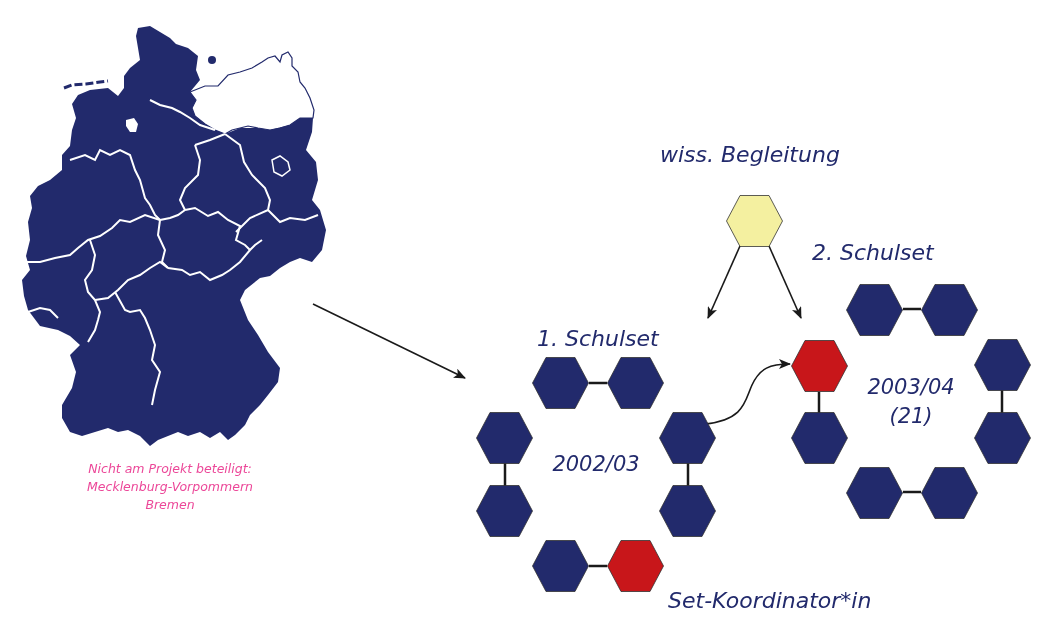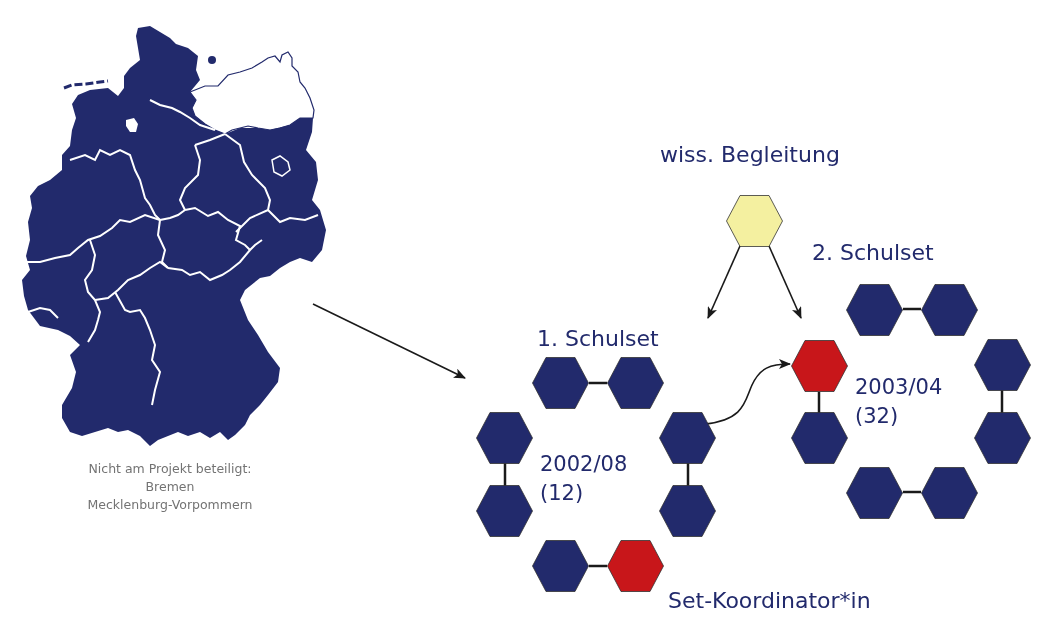--- a/index.html
+++ b/index.html
@@ -1,22 +1,22 @@
 <!DOCTYPE html>
 <html><head>
 <meta charset="utf-8">
 <style>
   html, body { margin: 0; padding: 0; background: #ffffff; }
   body { width: 1049px; height: 634px; position: relative; overflow: hidden;
          font-family: "DejaVu Sans", "Liberation Sans", sans-serif; }
   #canvas { position: absolute; left: 0; top: 0; width: 1049px; height: 634px; }
-  .label { position: absolute; color: #222a6c; white-space: nowrap; }
+  .label { position: absolute; color: #222a6c; white-space: nowrap; font-style: italic; }
   .big { font-size: 22px; }
-  .center-text { font-size: 21px; text-align: left; line-height: 29px; }
-  .map-note { font-size: 12.5px; text-align: center; line-height: 18px; color: #737373; }
+  .center-text { font-size: 21px; text-align: center; line-height: 29px; }
+  .map-note { font-size: 12.5px; text-align: center; line-height: 18px; color: #ec4899; }
 </style>
 </head>
 <body>
 
 <svg id="canvas" viewBox="0 0 1049 634" xmlns="http://www.w3.org/2000/svg">
   <defs>
     <marker id="arrowhead" markerWidth="12" markerHeight="10" refX="11" refY="5" orient="auto" markerUnits="userSpaceOnUse">
       <path d="M0,0 L12,5 L0,10 L3,5 Z" fill="#1a1a1a"></path>
     </marker>
     <symbol id="hex" viewBox="0 0 57 52">
@@ -95,31 +95,30 @@
     <use href="#hex" x="974" y="412" width="57" height="52" fill="#222a6c"></use>
     <use href="#hex" x="846" y="467" width="57" height="52" fill="#222a6c"></use>
     <use href="#hex" x="921" y="467" width="57" height="52" fill="#222a6c"></use>
   </g>
 
   <use href="#hex" x="726" y="195" width="57" height="52" fill="#f4f0a0"></use>
 </svg>
 
 <div class="label map-note" style="left:50px; top:460px; width:240px;">
   <div>Nicht am Projekt beteiligt:</div>
+  <div>Mecklenburg-Vorpommern</div>
   <div>Bremen</div>
-  <div>Mecklenburg-Vorpommern</div>
 </div>
 
 <div class="label big" style="left:660px; top:142px;">wiss. Begleitung</div>
 
 <div class="label big" style="left:537px; top:326px;">1. Schulset</div>
 <div class="label center-text" style="left:540px; top:450px; width:112px;">
-  <div>2002/08</div>
-  <div>(12)</div>
+  <div>2002/03</div>
 </div>
 
 <div class="label big" style="left:812px; top:240px;">2. Schulset</div>
 <div class="label center-text" style="left:855px; top:373px; width:112px;">
   <div>2003/04</div>
-  <div>(32)</div>
+  <div>(21)</div>
 </div>
 
 <div class="label big" style="left:668px; top:588px;">Set-Koordinator*in</div>
 
 </body></html>

